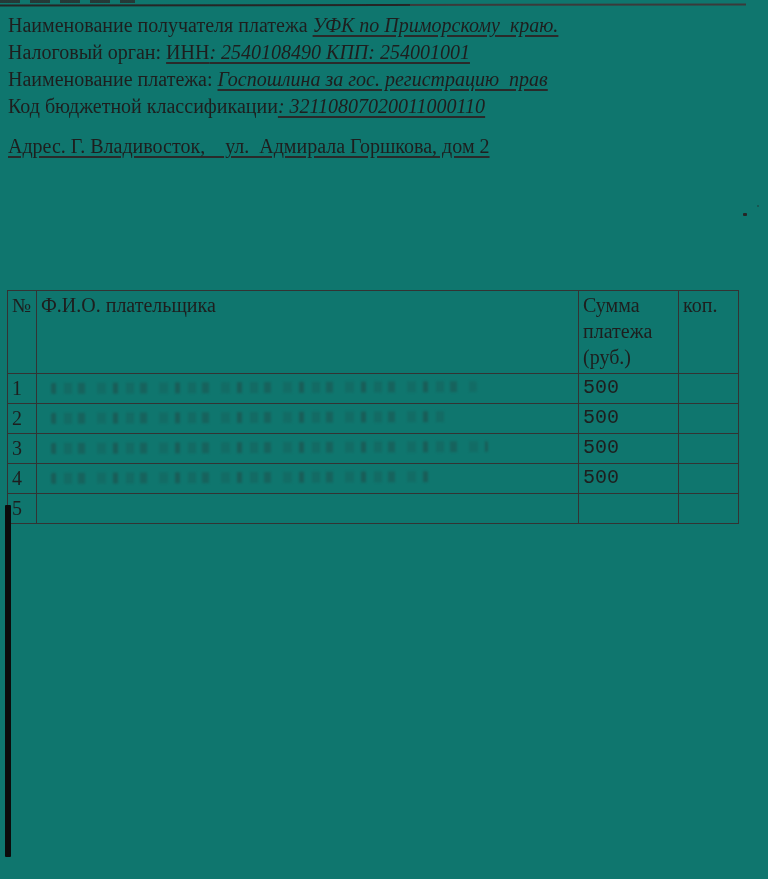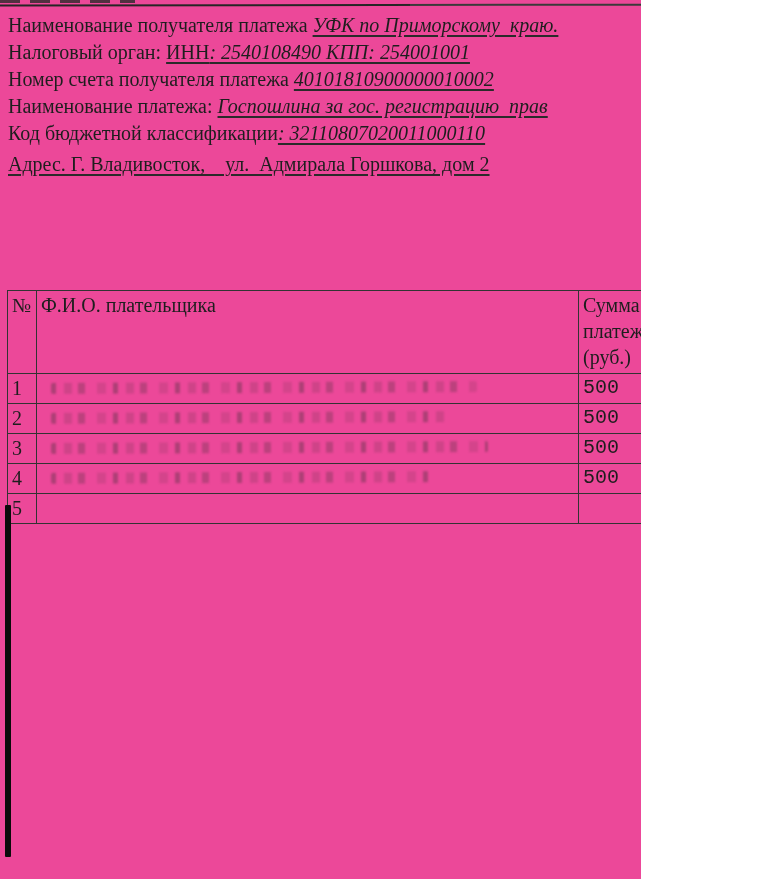--- a/index.html
+++ b/index.html
@@ -3,22 +3,22 @@
 <meta charset="utf-8">
 <style>
   html, body {
     margin: 0; padding: 0;
     width: 768px; height: 879px;
     background: #ffffff;
     font-family: "Liberation Serif", "DejaVu Serif", serif;
   }
   .page {
     position: relative;
-    width: 641px; height: 879px;
-    background: #ec4899;
+    width: 768px; height: 879px;
+    background: #0f766e;
     color: #1e1e1e;
     overflow: hidden;
   }
   
   .top-dashes {
     position: absolute; left: 0; top: 0;
     width: 135px; height: 3px;
     background: repeating-linear-gradient(90deg, #2a2a2a 0 20px, transparent 20px 30px);
     opacity: .8;
   }
@@ -27,21 +27,21 @@
     position: absolute; left: 0; top: 4px;
     width: 746px; height: 2px;
     background: linear-gradient(90deg, #252525 0 55%, #3a3a3a 55% 100%);
     transform: rotate(-0.08deg);
   }
   .doc {
     position: absolute; left: 8px; top: 12px; width: 748px;
     font-size: 20px; line-height: 27px;
   }
   .line { white-space: pre-wrap; }
-  .line-address { margin-top: 4px; }
+  .line-address { margin-top: 13px; }
   .seg-plain { font-style: normal; }
   .seg-u {
     text-decoration: underline;
     text-decoration-thickness: 1.5px;
     text-underline-offset: 3px;
     text-decoration-color: #2a2a2a;
   }
   .seg-iu {
     font-style: italic;
     text-decoration: underline;
@@ -112,21 +112,20 @@
 <body>
 
 <div class="page">
 
   <div class="top-dashes"></div>
   <div class="top-rule"></div>
 
   <div class="doc">
       <div class="line"><span class="seg-plain">Наименование получателя платежа </span><span class="seg-iu">УФК по Приморскому  краю.</span></div>
       <div class="line"><span class="seg-plain">Налоговый орган: </span><span class="seg-u">ИНН</span><span class="seg-iu">: 2540108490 КПП: 254001001</span></div>
-      <div class="line"><span class="seg-plain">Номер счета получателя платежа </span><span class="seg-iu">40101810900000010002</span></div>
       <div class="line"><span class="seg-plain">Наименование платежа: </span><span class="seg-iu">Госпошлина за гос. регистрацию  прав</span></div>
       <div class="line"><span class="seg-plain">Код бюджетной классификации</span><span class="seg-iu">: 32110807020011000110</span></div>
       <div class="line line-address"><span class="seg-u">Адрес. Г. Владивосток,    ул.  Адмирала Горшкова, дом 2</span></div>
     </div>
 
   <table class="payers">
     <colgroup>
       <col class="c-num">
         <col class="c-payer">
         <col class="c-sum">

